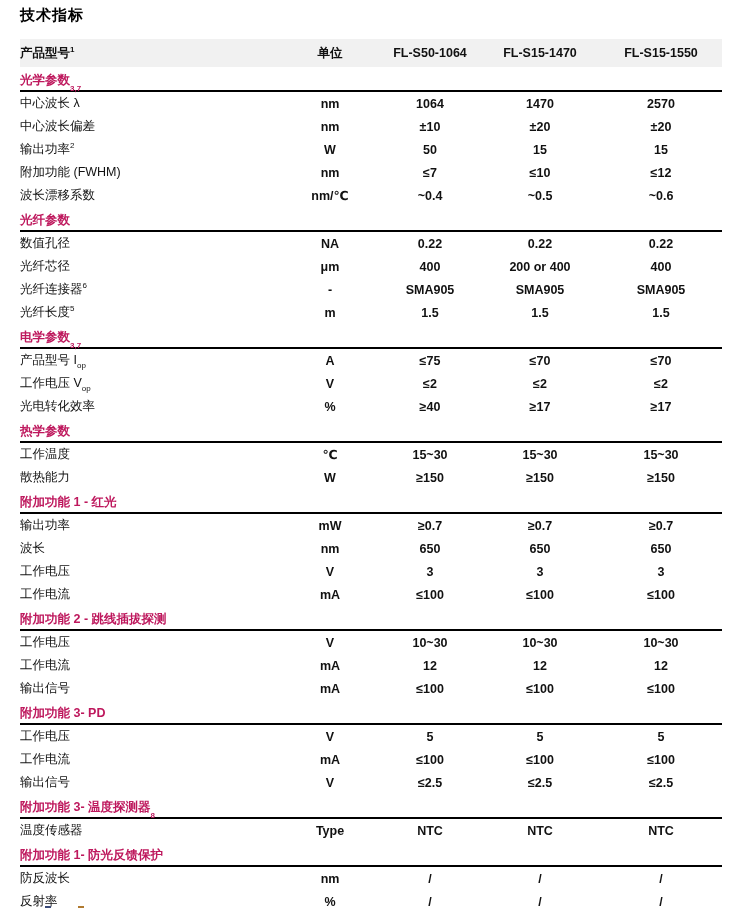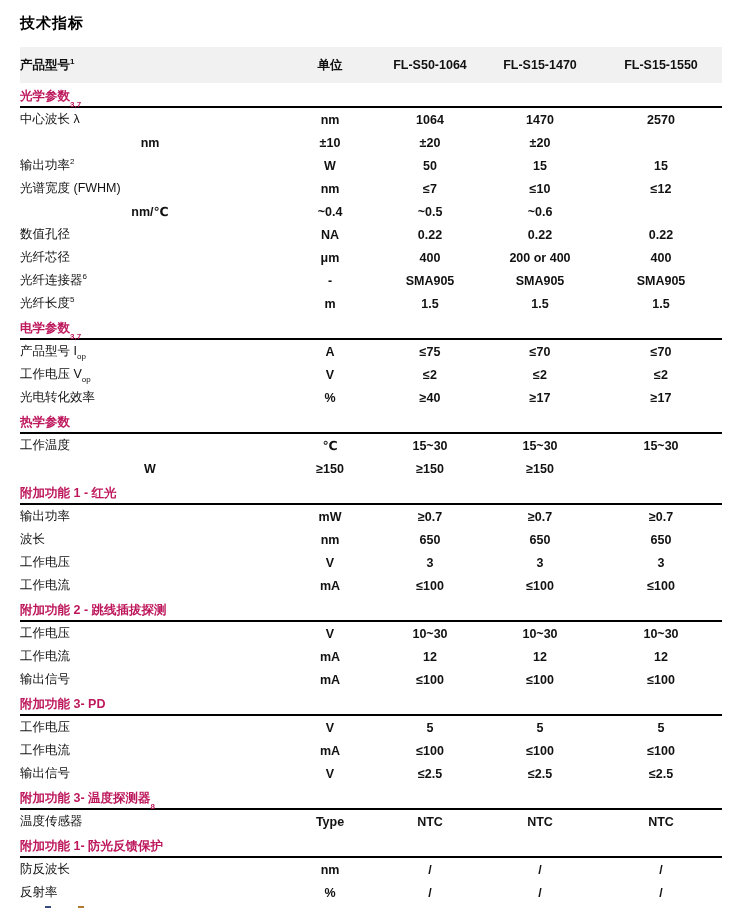--- a/index.html
+++ b/index.html
@@ -15,36 +15,36 @@
     font-family: "Liberation Sans", "DejaVu Sans", sans-serif;
     color: #111111;
   }
   .page {
     padding: 6px 16px 0 20px;
     box-sizing: border-box;
   }
   .doc-title {
     font-size: 15px;
     font-weight: bold;
-    margin: 8px 0 14px 0;
+    margin: 0 0 14px 0;
     letter-spacing: 1px;
     color: #000;
   }
   .spec-table {
     width: 702px;
   }
   .grid-row {
     display: grid;
     grid-template-columns: 260px 100px 100px 120px 122px;
     align-items: center;
     box-sizing: border-box;
   }
   .header-row {
     background: #f1f1f1;
-    height: 36px;
+    height: 28px;
     font-weight: bold;
     font-size: 12.5px;
   }
   .section-row {
     height: 22px;
     margin-top: 3px;
     border-bottom: 2.5px solid #000;
     display: flex;
     align-items: flex-end;
     padding-bottom: 1px;
@@ -104,44 +104,49 @@
           <sup class="fnote">3,7</sup>
         </div>
         <div class="grid-row data-row">
           <div class="cell-label"><span>中心波长 λ</span></div>
           <div class="cell-unit">nm</div>
           <div class="cell-value">1064</div>
           <div class="cell-value">1470</div>
           <div class="cell-value">2570</div>
         </div>
         <div class="grid-row data-row">
+          <div class="cell-label"><span>中心波长偏差</span></div>
           <div class="cell-unit">nm</div>
           <div class="cell-value">±10</div>
           <div class="cell-value">±20</div>
           <div class="cell-value">±20</div>
         </div>
         <div class="grid-row data-row">
           <div class="cell-label"><span>输出功率</span><sup class="fnote">2</sup></div>
           <div class="cell-unit">W</div>
           <div class="cell-value">50</div>
           <div class="cell-value">15</div>
           <div class="cell-value">15</div>
         </div>
         <div class="grid-row data-row">
-          <div class="cell-label"><span>光谱宽度 (FWHM)</span></div>
+          <div class="cell-label"><span>附加功能 (FWHM)</span></div>
           <div class="cell-unit">nm</div>
           <div class="cell-value">≤7</div>
           <div class="cell-value">≤10</div>
           <div class="cell-value">≤12</div>
         </div>
         <div class="grid-row data-row">
+          <div class="cell-label"><span>波长漂移系数</span></div>
           <div class="cell-unit">nm/℃</div>
           <div class="cell-value">~0.4</div>
           <div class="cell-value">~0.5</div>
           <div class="cell-value">~0.6</div>
+        </div>
+        <div class="section-row">
+          <span class="section-title">光纤参数</span>
         </div>
         <div class="grid-row data-row">
           <div class="cell-label"><span>数值孔径</span></div>
           <div class="cell-unit">NA</div>
           <div class="cell-value">0.22</div>
           <div class="cell-value">0.22</div>
           <div class="cell-value">0.22</div>
         </div>
         <div class="grid-row data-row">
           <div class="cell-label"><span>光纤芯径</span></div>
@@ -193,20 +198,21 @@
           <span class="section-title">热学参数</span>
         </div>
         <div class="grid-row data-row">
           <div class="cell-label"><span>工作温度</span></div>
           <div class="cell-unit">℃</div>
           <div class="cell-value">15~30</div>
           <div class="cell-value">15~30</div>
           <div class="cell-value">15~30</div>
         </div>
         <div class="grid-row data-row">
+          <div class="cell-label"><span>散热能力</span></div>
           <div class="cell-unit">W</div>
           <div class="cell-value">≥150</div>
           <div class="cell-value">≥150</div>
           <div class="cell-value">≥150</div>
         </div>
         <div class="section-row">
           <span class="section-title">附加功能 1 - 红光</span>
         </div>
         <div class="grid-row data-row">
           <div class="cell-label"><span>输出功率</span></div>

